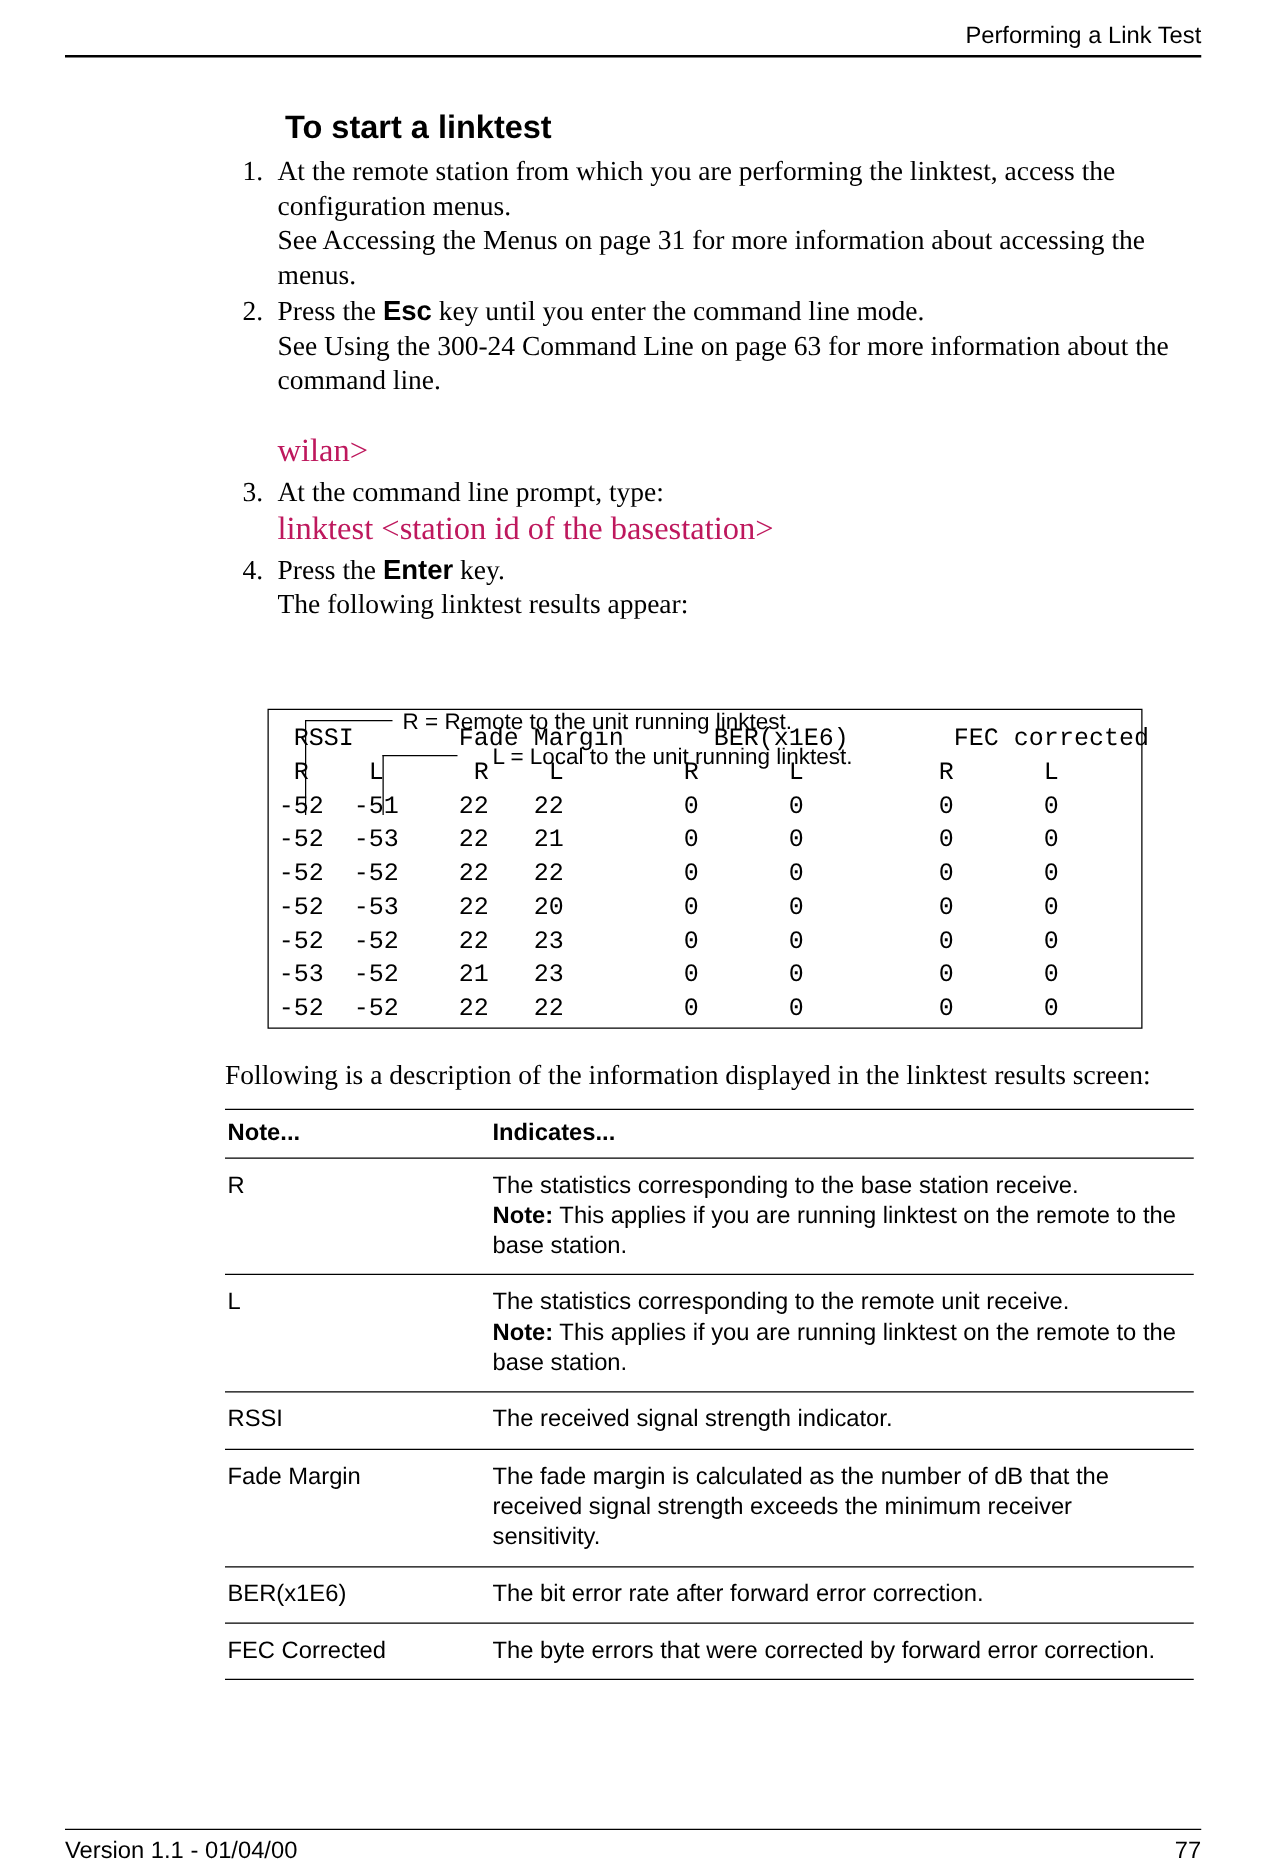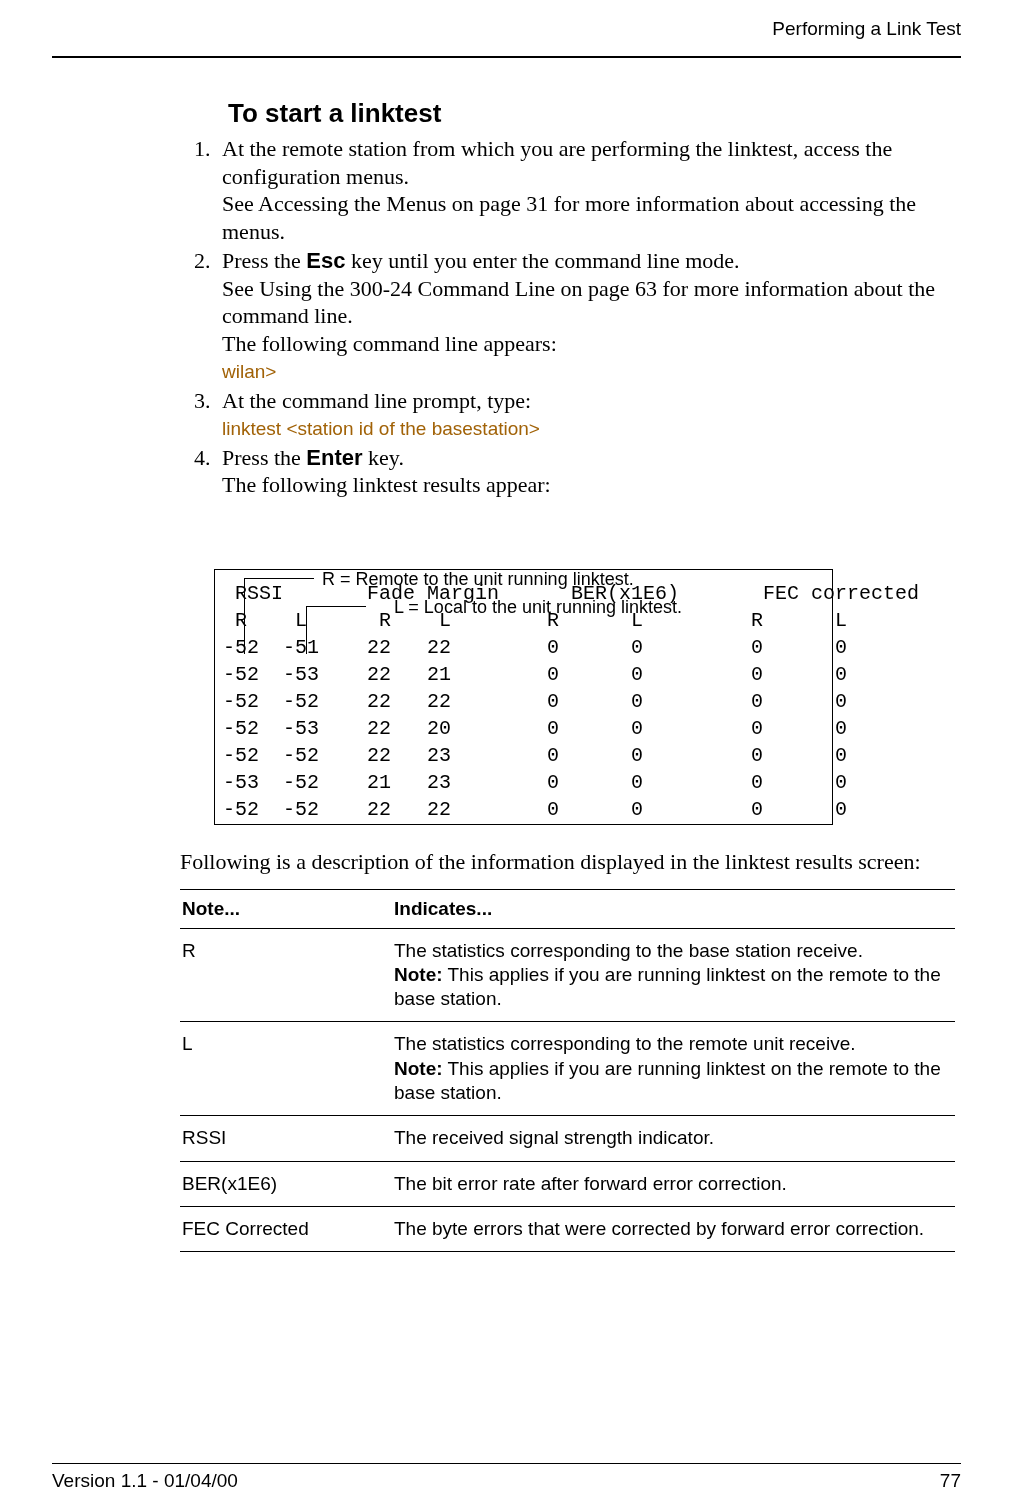--- a/index.html
+++ b/index.html
@@ -13,21 +13,21 @@
   }
   .page {
     width: 1013px;
     height: 1498px;
     position: relative;
     box-sizing: border-box;
   }
   .header-area {
     border-bottom: 2px solid #000;
     margin: 18px 52px 0 52px;
-    padding-bottom: 16px;
+    padding-bottom: 4px;
     text-align: right;
     font-family: Arial, Helvetica, sans-serif;
     font-size: 19px;
   }
   .content {
     margin: 40px 58px 0 180px;
   }
   .section-title {
     font-family: Arial, Helvetica, sans-serif;
     font-weight: bold;
@@ -42,25 +42,25 @@
     font-size: 22px;
     line-height: 1.25;
   }
   ol.steps > li {
     margin-bottom: 2px;
     padding-left: 6px;
   }
   .serif { font-family: "Times New Roman", Times, serif; }
   .italic { }
   .bold-sans { font-family: Arial, Helvetica, sans-serif; font-weight: bold; }
-  .mono { font-family: Liberation Sans, sans-serif; font-size: 19px; color:#a16207; }
+  .mono { font-family: Liberation Serif, serif; font-size: 26px; color:#be185d; }
   .diagram-wrap {
     margin: 18px 0 0 34px;
     position: relative;
-    width: 619px;
+    width: 700px;
   }
   .callout {
     position: absolute;
     font-family: Arial, Helvetica, sans-serif;
     font-size: 18px;
   }
   .callout-line {
     position: absolute;
     background: #000;
   }
@@ -124,21 +124,21 @@
     <div class="section-title">To start a linktest</div>
 
     <ol class="steps">
       <li>
         <span>At the remote station from which you are performing the linktest, access the configuration menus.</span><br>
         <span>See </span><span class="italic">Accessing the Menus</span><span> on page 31 for more information about accessing the menus.</span>
       </li>
       <li>
         <span>Press the </span><span class="bold-sans">Esc</span><span> key until you enter the command line mode.</span><br>
         <span>See </span><span class="italic">Using the 300-24 Command Line</span><span> on page 63 for more information about the command line.</span><br>
-        <span>The following command line appears:</span><br>
+        <br>
         <span class="mono">wilan&gt;</span>
       </li>
       <li>
         <span>At the command line prompt, type:</span><br>
         <span class="mono">linktest &lt;station id of the basestation&gt;</span>
       </li>
       <li>
         <span>Press the </span><span class="bold-sans">Enter</span><span> key.</span><br>
         <span>The following linktest results appear:</span>
       </li>
@@ -187,20 +187,24 @@
           <td>
             <span>The statistics corresponding to the remote unit receive.</span><br>
             <span class="note-bold">Note:</span><span> This applies if you are running linktest on the remote to the base station.</span>
           </td>
         </tr>
         <tr>
           <td>RSSI</td>
           <td>The received signal strength indicator.</td>
         </tr>
         <tr>
+          <td>Fade Margin</td>
+          <td>The fade margin is calculated as the number of dB that the received signal strength exceeds the minimum receiver sensitivity.</td>
+        </tr>
+        <tr>
           <td>BER(x1E6)</td>
           <td>The bit error rate after forward error correction.</td>
         </tr>
         <tr>
           <td>FEC Corrected</td>
           <td>The byte errors that were corrected by forward error correction.</td>
         </tr>
       </tbody>
     </table>
   </div>

